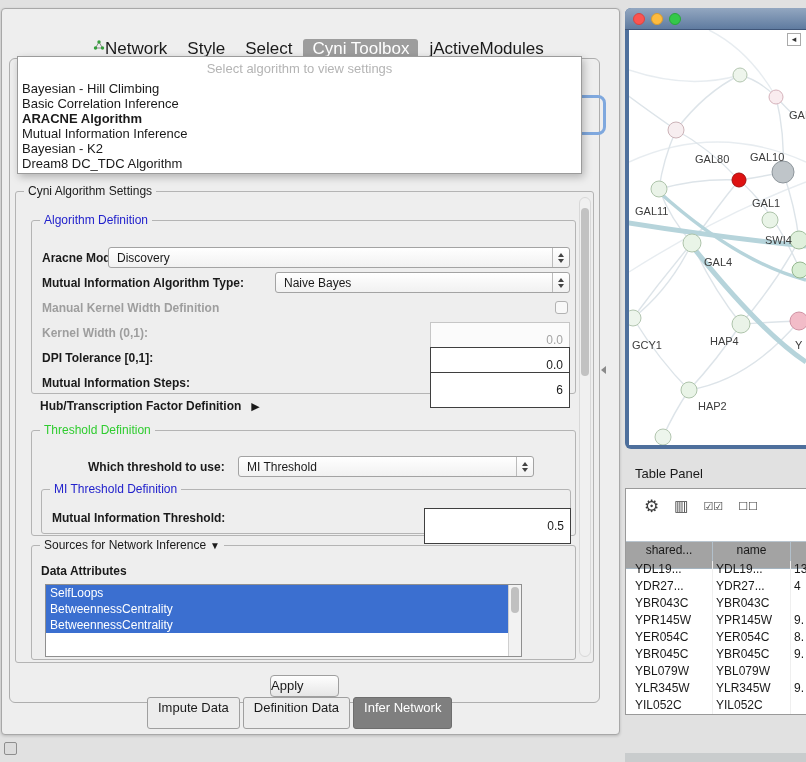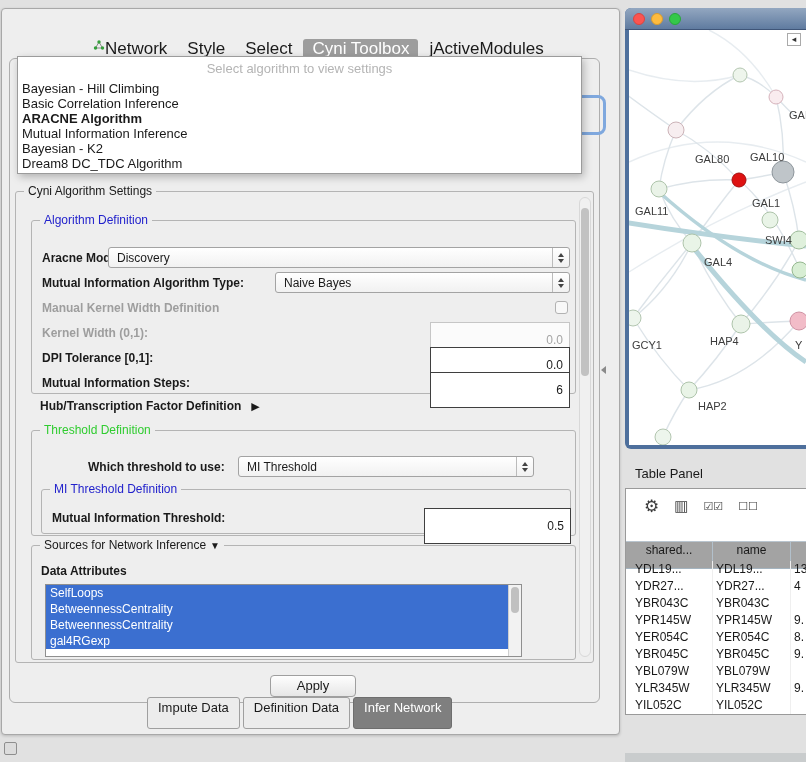--- a/index.html
+++ b/index.html
@@ -61,21 +61,21 @@
 .src-arrow{margin-left:4px;font-size:10px}
 .da-lbl{left:9px;top:18px}
 .attr-list{position:absolute;left:13px;top:38px;width:477px;height:73px;background:#fff;border:1px solid #8f8f8f}
 .attr-items{position:absolute;left:0;top:0;right:13px;bottom:0;overflow:hidden}
 .attr-item{height:16px;line-height:16px;font-size:12px;padding-left:4px;color:#111;white-space:nowrap}
 .attr-item.sel{background:#3b6fd0;color:#fff}
 .attr-vsb{position:absolute;right:0;top:0;bottom:0;width:13px;background:#f2f2f2;border-left:1px solid #cfcfcf}
 .attr-vthumb{position:absolute;left:2px;top:2px;width:8px;height:26px;background:#c0c0c0;border-radius:4px}
 .main-sb{position:absolute;right:2px;top:5px;width:12px;height:460px;background:#f0f0f0;border:1px solid #d8d8d8;border-radius:6px}
 .main-thumb{position:absolute;left:1px;top:10px;width:8px;height:168px;background:#c2c2c2;border-radius:4px}
-.apply-btn{position:absolute;left:268px;top:666px;width:86px;height:22px;background:linear-gradient(#fefefe,#e6e6e6);border:1px solid #9f9f9f;border-radius:4px;font-size:13px;text-align:center;line-height:20px}
+.apply-btn{position:absolute;left:268px;top:666px;width:69px;height:22px;background:linear-gradient(#fefefe,#e6e6e6);border:1px solid #9f9f9f;border-radius:4px;font-size:13px;line-height:20px}
 .bottom-tab-bar{position:absolute;left:145px;top:688px;height:32px;display:flex;gap:3px}
 .b-tab{font-size:13px;line-height:19px;padding:0 10px;border:1px solid #9f9f9f;border-radius:3px;background:#ececec;white-space:nowrap}
 .b-tab.sel{background:#7f7f7f;color:#fff;border-color:#6e6e6e}
 .split-arrow{position:absolute;left:601px;top:366px;width:0;height:0;border-top:4px solid transparent;border-bottom:4px solid transparent;border-right:5px solid #8a8a8a}
 
 
 .network-window{position:absolute;left:625px;top:8px;width:181px;height:441px;background:#4e6f9c;border-radius:6px 0 0 6px}
 .nw-titlebar{position:absolute;left:0;top:0;right:0;height:22px;background:linear-gradient(#93a7c0,#5f7ba0);border-radius:6px 0 0 0;border-bottom:1px solid #3f5578}
 .tl{position:absolute;top:5px;width:12px;height:12px;border-radius:50%}
 .tl.red{left:8px;background:#fb5450;border:1px solid #d94541}
@@ -206,21 +206,20 @@
     <div class="group sources-group">
       <span class="legend">
         <span>Sources for Network Inference</span><span class="src-arrow">▼</span>
       </span>
       <span class="lbl da-lbl">Data Attributes</span>
       <div class="attr-list">
         <div class="attr-items">
             <div class="attr-item sel">SelfLoops</div>
             <div class="attr-item sel">BetweennessCentrality</div>
             <div class="attr-item sel">BetweennessCentrality</div>
-            <div class="attr-item sel">gal4RGexp</div>
           </div>
         <div class="attr-vsb">
             <div class="attr-vthumb"></div>
           </div>
       </div>
     </div>
 
     <div class="main-sb">
         <div class="main-thumb"></div>
       </div>

